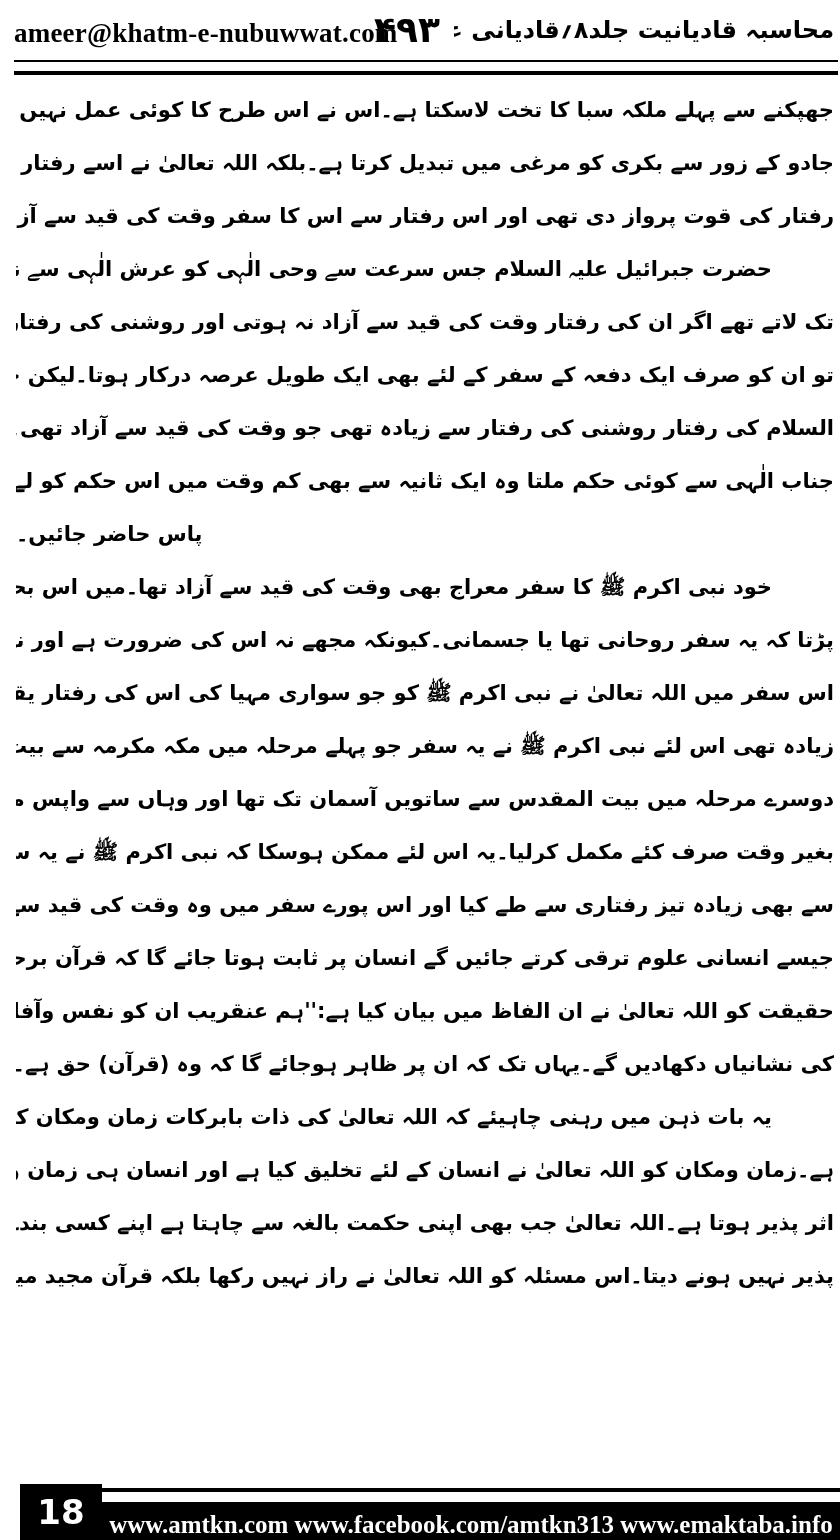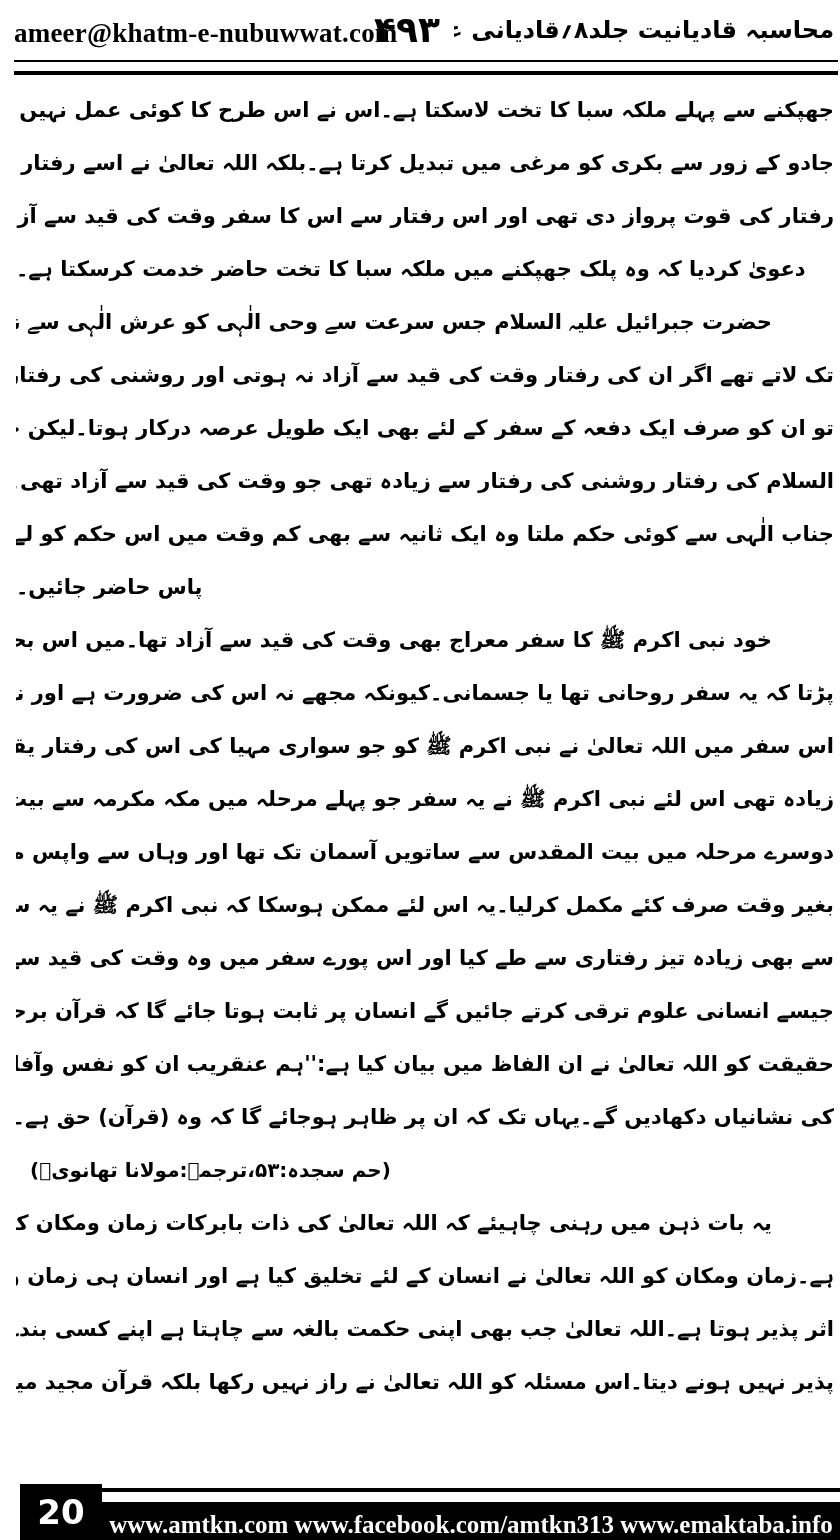--- a/index.html
+++ b/index.html
@@ -87,46 +87,44 @@
   <div class="page-number">۴۹۳</div>
 
   <div class="book-title">محاسبہ قادیانیت جلد۸؍قادیانی غیرمسلم کیوں؟</div>
 
   <div class="header-rule"></div>
 
   <div class="body-text">
       <div class="line flow">جھپکنے سے پہلے ملکہ سبا کا تخت لاسکتا ہے۔اس نے اس طرح کا کوئی عمل نہیں کرنا تھا جس طرح کوئی</div>
       <div class="line flow">جادو کے زور سے بکری کو مرغی میں تبدیل کرتا ہے۔بلکہ اللہ تعالیٰ نے اسے رفتار نور سے بھی زیادہ</div>
       <div class="line flow">رفتار کی قوت پرواز دی تھی اور اس رفتار سے اس کا سفر وقت کی قید سے آزاد تھا۔چنانچہ اس نے</div>
-      <div class="line end">دعویٰ کردیا کہ وہ پلک جھپکنے میں ملکہ سبا کا تخت حاضر خدمت کرسکتا ہے۔</div>
       <div class="line first">حضرت جبرائیل علیہ السلام جس سرعت سے وحی الٰہی کو عرش الٰہی سے نبی اکرم ﷺ</div>
       <div class="line flow">تک لاتے تھے اگر ان کی رفتار وقت کی قید سے آزاد نہ ہوتی اور روشنی کی رفتار سے بھی پرواز کرتے</div>
       <div class="line flow">تو ان کو صرف ایک دفعہ کے سفر کے لئے بھی ایک طویل عرصہ درکار ہوتا۔لیکن حضرت جبرائیل علیہ</div>
       <div class="line flow">السلام کی رفتار روشنی کی رفتار سے زیادہ تھی جو وقت کی قید سے آزاد تھی۔اس لئے جیسے ہی ان کو</div>
       <div class="line flow">جناب الٰہی سے کوئی حکم ملتا وہ ایک ثانیہ سے بھی کم وقت میں اس حکم کو لے کر نبی اکرم ﷺ کے</div>
       <div class="line end">پاس حاضر جائیں۔</div>
       <div class="line first">خود نبی اکرم ﷺ کا سفر معراج بھی وقت کی قید سے آزاد تھا۔میں اس بحث میں نہیں</div>
       <div class="line flow">پڑتا کہ یہ سفر روحانی تھا یا جسمانی۔کیونکہ مجھے نہ اس کی ضرورت ہے اور نہ میرا یہ منصب ہے لیکن</div>
       <div class="line flow">اس سفر میں اللہ تعالیٰ نے نبی اکرم ﷺ کو جو سواری مہیا کی اس کی رفتار یقیناً روشنی کی رفتار سے</div>
       <div class="line flow">زیادہ تھی اس لئے نبی اکرم ﷺ نے یہ سفر جو پہلے مرحلہ میں مکہ مکرمہ سے بیت المقدس تک اور</div>
       <div class="line flow">دوسرے مرحلہ میں بیت المقدس سے ساتویں آسمان تک تھا اور وہاں سے واپس مکہ مکرمہ تک تھا۔</div>
       <div class="line flow">بغیر وقت صرف کئے مکمل کرلیا۔یہ اس لئے ممکن ہوسکا کہ نبی اکرم ﷺ نے یہ سفر روشنی کی رفتار</div>
       <div class="line flow">سے بھی زیادہ تیز رفتاری سے طے کیا اور اس پورے سفر میں وہ وقت کی قید سے آزاد تھے۔جیسے</div>
       <div class="line flow">جیسے انسانی علوم ترقی کرتے جائیں گے انسان پر ثابت ہوتا جائے گا کہ قرآن برحق ہے۔اس</div>
       <div class="line flow">حقیقت کو اللہ تعالیٰ نے ان الفاظ میں بیان کیا ہے:''ہم عنقریب ان کو نفس وآفاق میں اپنی قدرت</div>
       <div class="line flow">کی نشانیاں دکھادیں گے۔یہاں تک کہ ان پر ظاہر ہوجائے گا کہ وہ (قرآن) حق ہے۔تو کیا</div>
-      <div class="line cite">(حم سجدہ:۵۳،ترجمہ:مولانا تھانویؒ)</div>
       <div class="line first">یہ بات ذہن میں رہنی چاہیئے کہ اللہ تعالیٰ کی ذات بابرکات زمان ومکان کی پابند نہیں</div>
       <div class="line flow">ہے۔زمان ومکان کو اللہ تعالیٰ نے انسان کے لئے تخلیق کیا ہے اور انسان ہی زمان ومکان سے</div>
       <div class="line flow">اثر پذیر ہوتا ہے۔اللہ تعالیٰ جب بھی اپنی حکمت بالغہ سے چاہتا ہے اپنے کسی بندے کو اس سے اثر</div>
       <div class="line flow">پذیر نہیں ہونے دیتا۔اس مسئلہ کو اللہ تعالیٰ نے راز نہیں رکھا بلکہ قرآن مجید میں ایک سے زیادہ</div>
     </div>
 
   <div class="footer-num-box">
-    <span>20</span>
+    <span>18</span>
   </div>
 
   <div class="footer-bar-wrap">
     <div class="footer-rule"></div>
     <div class="footer-bar">www.amtkn.com www.facebook.com/amtkn313 www.emaktaba.info</div>
   </div>
 
 </div>
 
 </body></html>

